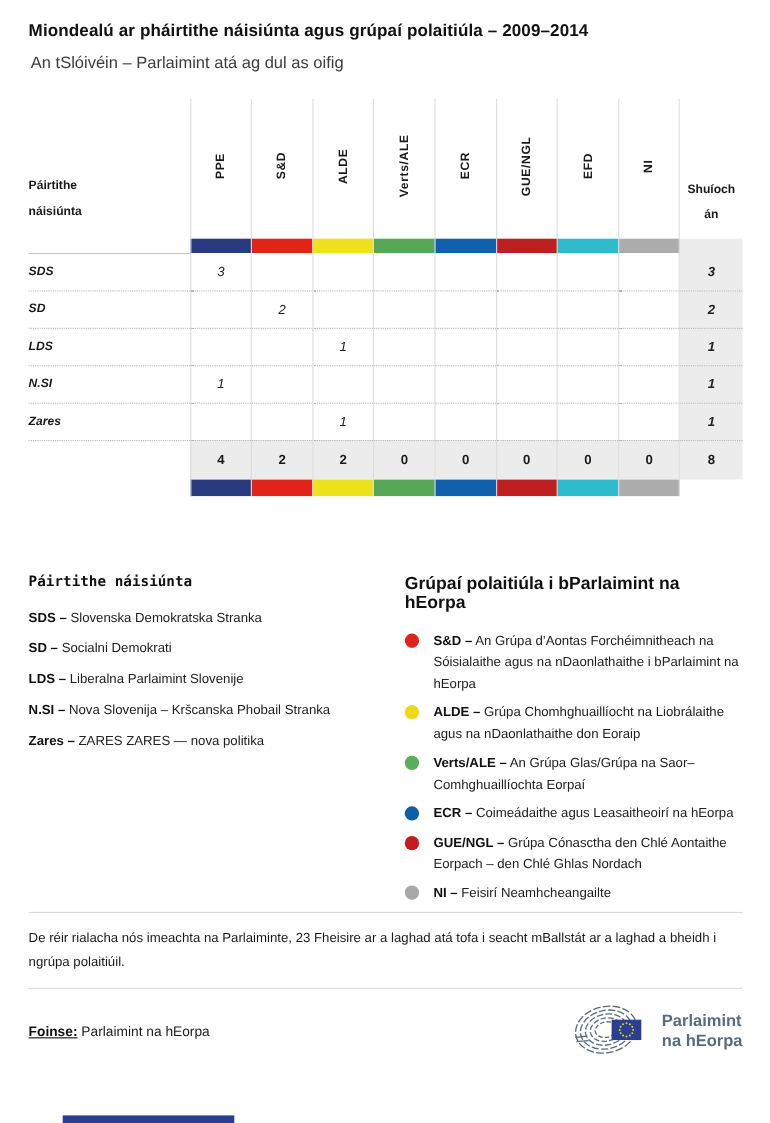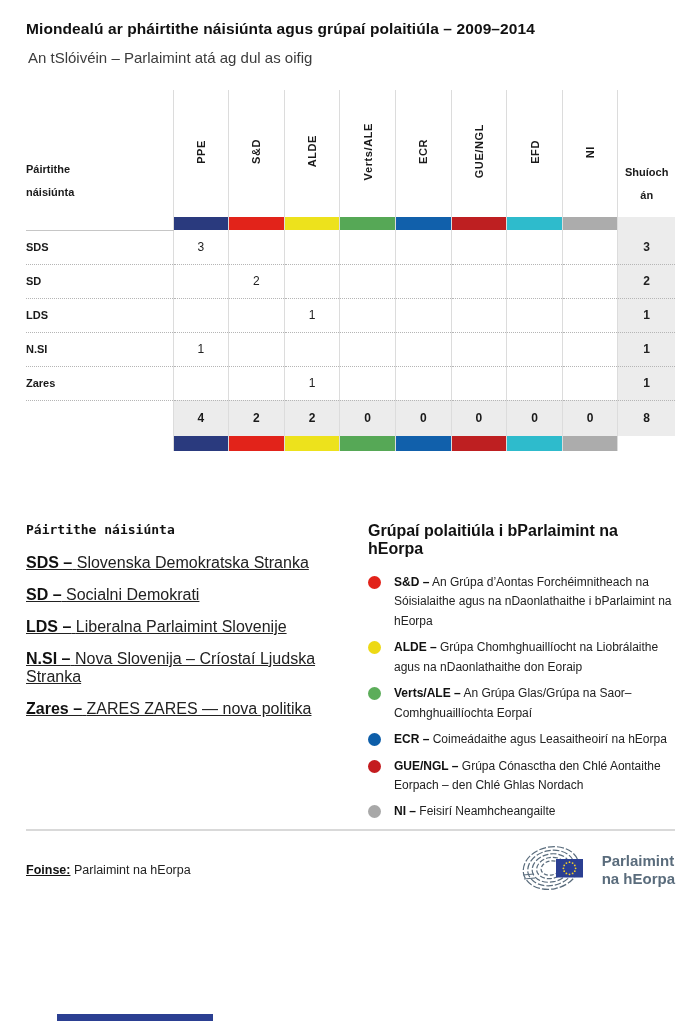--- a/index.html
+++ b/index.html
@@ -23,33 +23,33 @@
   .head-row th.corner { vertical-align:bottom; text-align:left; }
   .corner-label { font-size:11px; font-weight:700; width:70px; line-height:2.15; padding-bottom:12px; }
   .vert { writing-mode:vertical-rl; transform:rotate(180deg); font-size:11px; font-weight:700; letter-spacing:0.6px; display:inline-block; }
   th.seats-head { vertical-align:bottom; }
   .seats-head-label { font-size:11px; font-weight:700; line-height:2.1; padding:0 5px 10px; text-align:center; word-break:break-all; }
   .seats-cell { background:#ececec; }
 
   .strip-row td { height:13px; }
   .strip-row td.corner-strip { border-bottom:1px solid #c6c6c6; background:#fff; }
 
-  .data-row td { height:34px; border-bottom:1px dotted #b5b5b5; font-size:12px; text-align:center; color:#222; }
+  .data-row td { height:34px; border-bottom:1px dotted #b5b5b5; font-size:12px; text-align:center; color:#222;font-style:italic; }
   .data-row td.rowlabel { text-align:left; font-size:11px; font-weight:700; color:#1a1a1a; }
   .data-row td.seats-num { font-weight:700; }
 
   .total-row td { height:36px; background:#ececec; font-size:12px; font-weight:700; text-align:center; }
   .total-row td.rowlabel { background:#fff; }
   .bottom-strip-row td { height:15px; background:#fff; }
 
   
   .legends { display:flex; margin-top:71px; }
   .legend-left { width:328px; flex:none; }
   .legend-left-heading { font-family:"DejaVu Sans Mono", monospace; font-weight:700; font-size:13px; margin-bottom:17px; color:#111; }
-  .party-item { font-size:16px; margin-bottom:14px; color:#222;text-decoration:underline; }
+  .party-item { font-size:12px; margin-bottom:14px; color:#222; }
   .party-item b { color:#111; }
 
   .legend-right { flex:1; padding-left:14px; }
   .legend-right-heading { font-size:16px; font-weight:700; margin-bottom:15px; color:#111; }
   .group-item { display:flex; margin-bottom:7px; }
   .dot { width:13px; height:13px; border-radius:50%; flex:none; margin-right:13px; margin-top:3px; }
   .group-text { font-size:12px; line-height:1.62; color:#222; }
   .group-text b { color:#111; }
 
   
@@ -203,21 +203,21 @@
       </tr>
     </tbody>
   </table>
 
   <div class="legends">
     <div class="legend-left">
       <div class="legend-left-heading">Páirtithe náisiúnta</div>
       <div class="party-item"><b>SDS –</b> <span>Slovenska Demokratska Stranka</span></div>
       <div class="party-item"><b>SD –</b> <span>Socialni Demokrati</span></div>
       <div class="party-item"><b>LDS –</b> <span>Liberalna Parlaimint Slovenije</span></div>
-      <div class="party-item"><b>N.SI –</b> <span>Nova Slovenija – Críostaí Ljudska Stranka</span></div>
+      <div class="party-item"><b>N.SI –</b> <span>Nova Slovenija – Kršcanska Phobail Stranka</span></div>
       <div class="party-item"><b>Zares –</b> <span>ZARES ZARES — nova politika</span></div>
     </div>
 
     <div class="legend-right">
       <div class="legend-right-heading">Grúpaí polaitiúla i bParlaimint na hEorpa</div>
 
       <div class="group-item">
         <span class="dot" style="background-color: rgb(226, 35, 26);"></span>
         <div class="group-text"><b>S&amp;D –</b> <span>An Grúpa d’Aontas Forchéimnitheach na Sóisialaithe agus na nDaonlathaithe i bParlaimint na hEorpa</span></div>
       </div>
@@ -238,20 +238,21 @@
         <div class="group-text"><b>GUE/NGL –</b> <span>Grúpa Cónasctha den Chlé Aontaithe Eorpach – den Chlé Ghlas Nordach</span></div>
       </div>
       <div class="group-item">
         <span class="dot" style="background-color: rgb(168, 168, 168);"></span>
         <div class="group-text"><b>NI –</b> <span>Feisirí Neamhcheangailte</span></div>
       </div>
     </div>
   </div>
 
   <hr class="rule rule-top">
+  <p class="note">De réir rialacha nós imeachta na Parlaiminte, 23 Fheisire ar a laghad atá tofa i seacht mBallstát ar a laghad a bheidh i ngrúpa polaitiúil.</p>
   <hr class="rule">
 
   <div class="footer-row">
     <div class="source">
       <b>Foinse:</b>
       <span>Parlaimint na hEorpa</span>
     </div>
     <div class="logo">
       <svg width="74" height="54" viewBox="0 0 74 54">
         <g fill="none" stroke="#5a6c7c" stroke-width="1.2">

